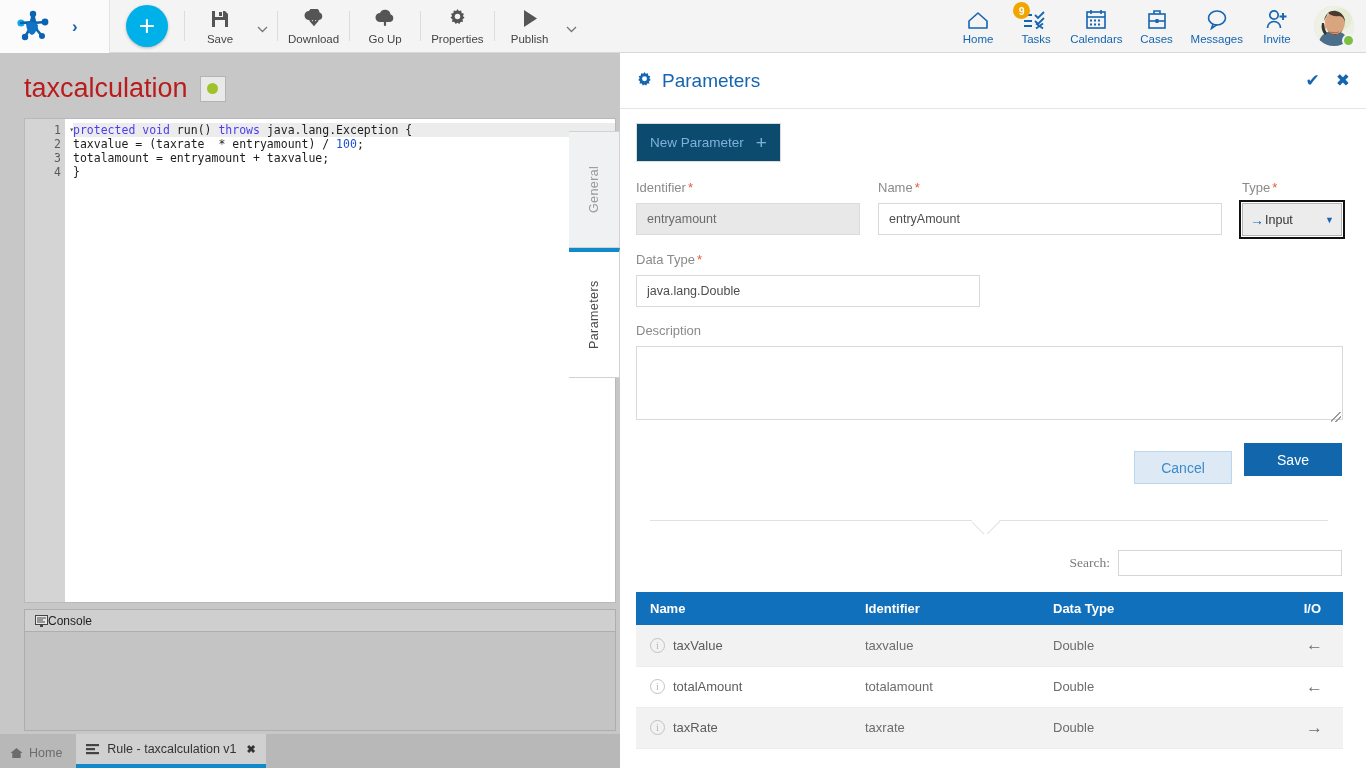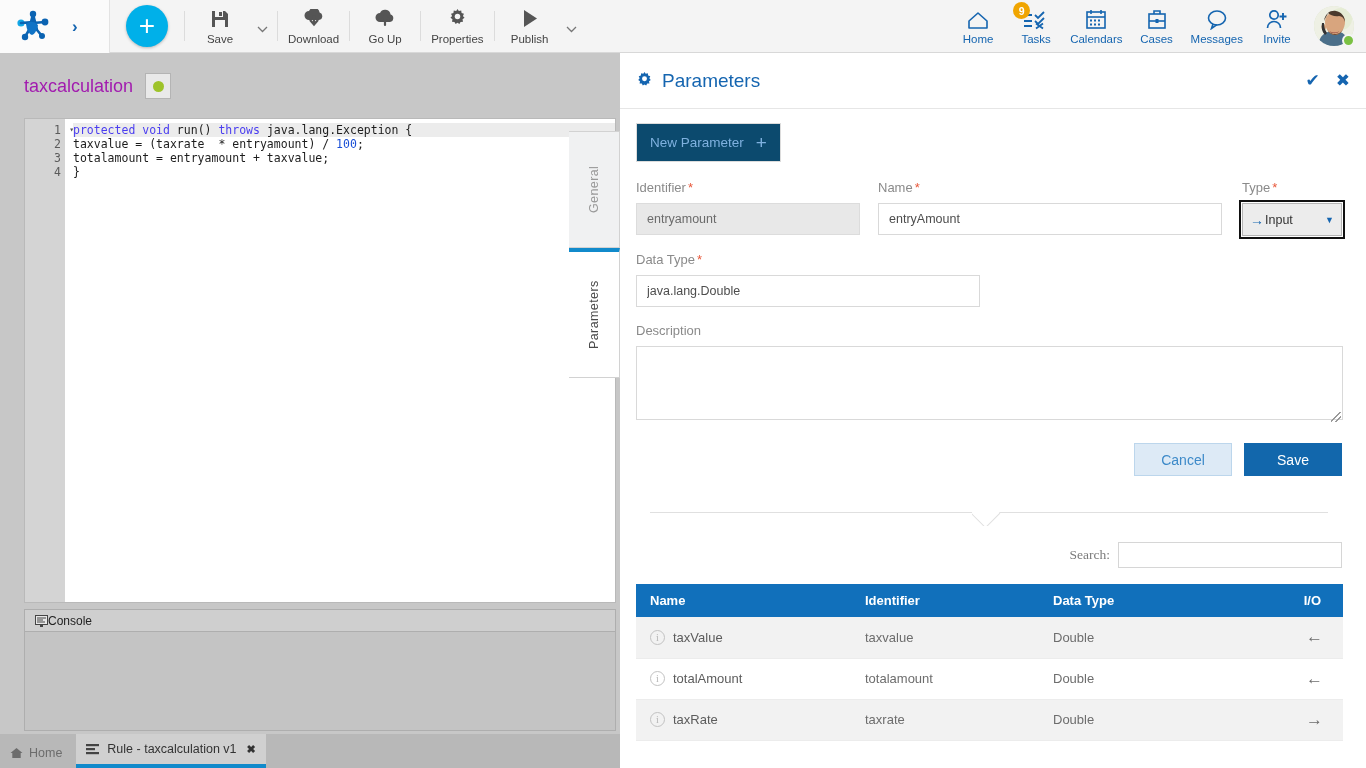--- a/index.html
+++ b/index.html
@@ -77,21 +77,21 @@
 
   
   .workspace {
     position: absolute; left: 0; top: 53px; width: 620px; height: 681px;
     background: #c7c7c7;
   }
   .ws-title {
     position: absolute; left: 24px; top: 20px;
     display: flex; align-items: center; gap: 12px;
   }
-  .ws-title .t { font-size: 18px; color: #a21caf; }
+  .ws-title .t { font-size: 27px; color: #b91c1c; }
   .ws-status {
     width: 26px; height: 26px; background: #e9e9e9; border: 1px solid #b4b4b4;
     display: flex; align-items: center; justify-content: center;
   }
   .ws-status i { width: 11px; height: 11px; border-radius: 50%; background: #9ec32a; display:block; }
 
   .editor {
     position: absolute; left: 24px; top: 65px; width: 592px; height: 485px;
     background: #ffffff; border: 1px solid #b9b9b9;
     display: flex; font-family: "DejaVu Sans Mono", monospace; font-size: 11.5px;
@@ -192,21 +192,21 @@
       linear-gradient(135deg, transparent 45%, #9a9a9a 45%, #9a9a9a 55%, transparent 55%),
       linear-gradient(135deg, transparent 70%, #9a9a9a 70%, #9a9a9a 80%, transparent 80%);
   }
 
   .btn-row { display: flex; justify-content: flex-end; gap: 12px; margin-top: 19px; }
   .btn {
     height: 33px; min-width: 98px; font-size: 14px; cursor: pointer;
     display: flex; align-items: center; justify-content: center;
     font-family: "Liberation Sans", sans-serif;
   }
-  .btn.cancel { background: #ddeaf6; border: 1px solid #bcd6ec; color: #3d8ac9; }
+  .btn.cancel { background: #ddeaf6; border: 1px solid #bcd6ec; color: #3d8ac9; margin-top: 8px; }
   .btn.save { background: #1267ac; border: 1px solid #1267ac; color: #fff; }
 
   .divider-wrap { position: relative; margin-top: 36px; height: 16px; }
   .divider-line {
     position: absolute; left: 14px; right: 14px; top: 0; height: 1px; background: #e0e0e0;
   }
   .divider-notch {
     position: absolute; left: 50%; top: 0; transform: translateX(-50%);
     width: 34px; height: 14px; overflow: hidden;
   }

